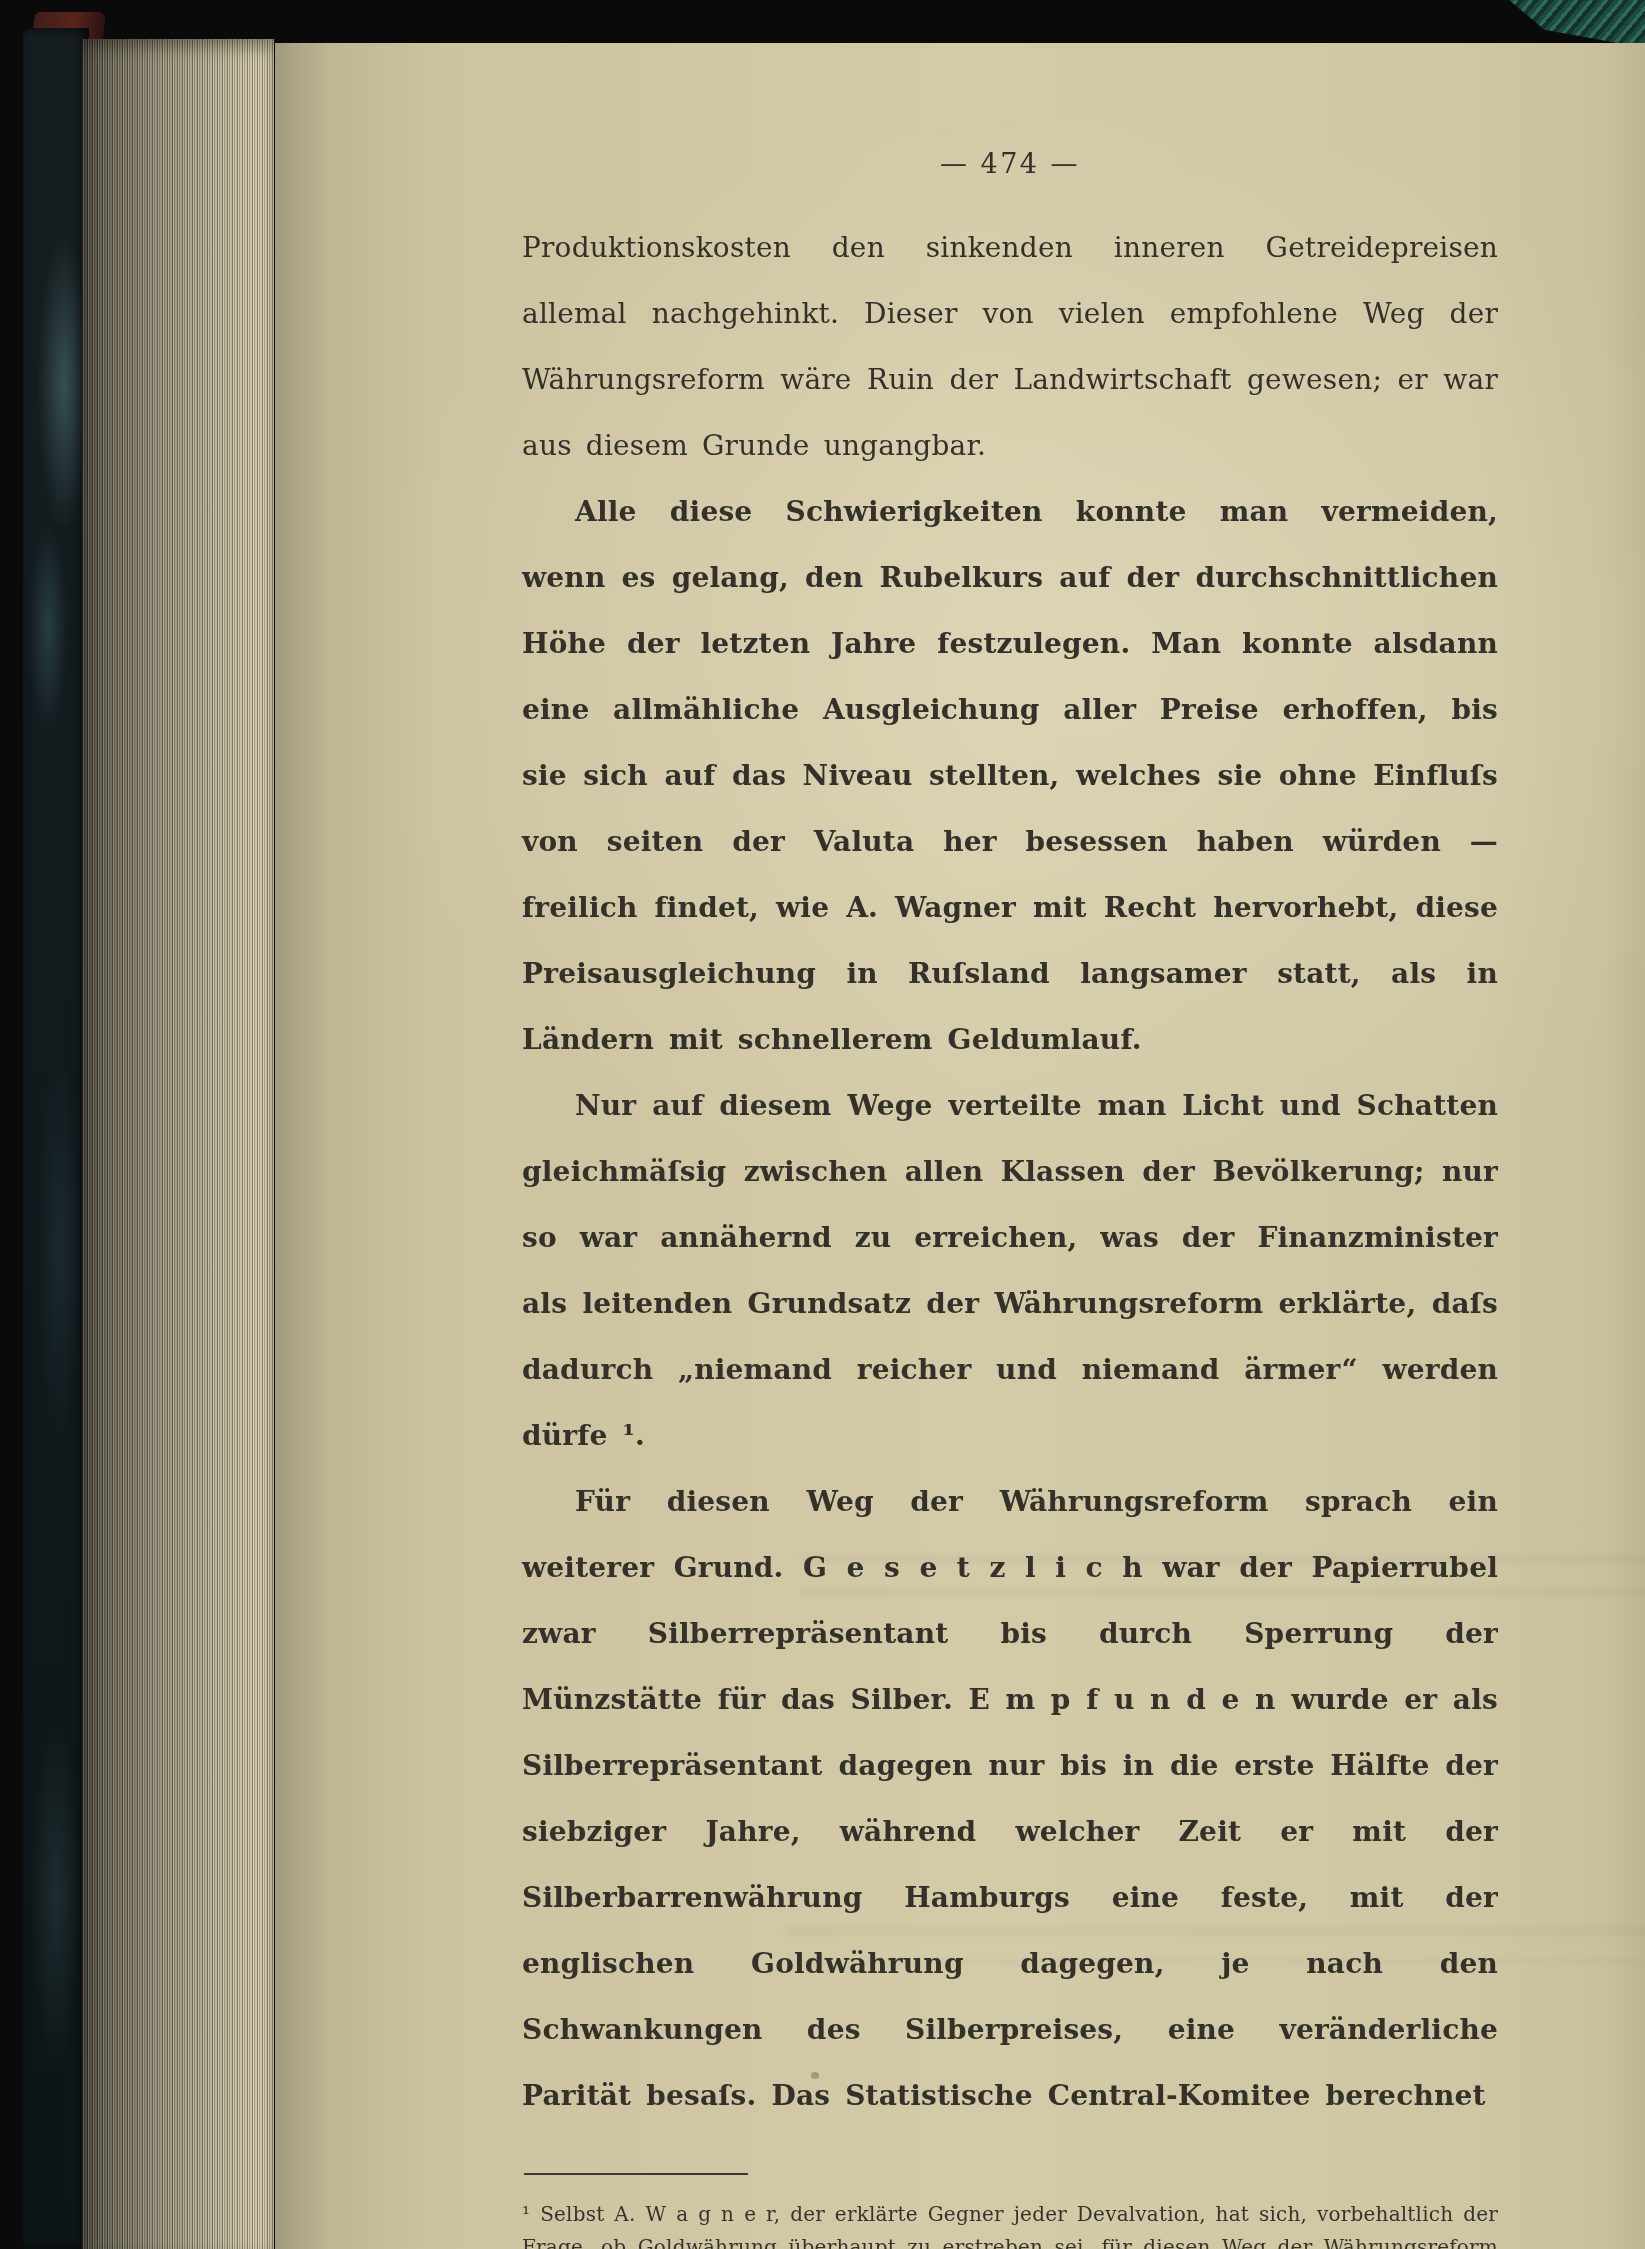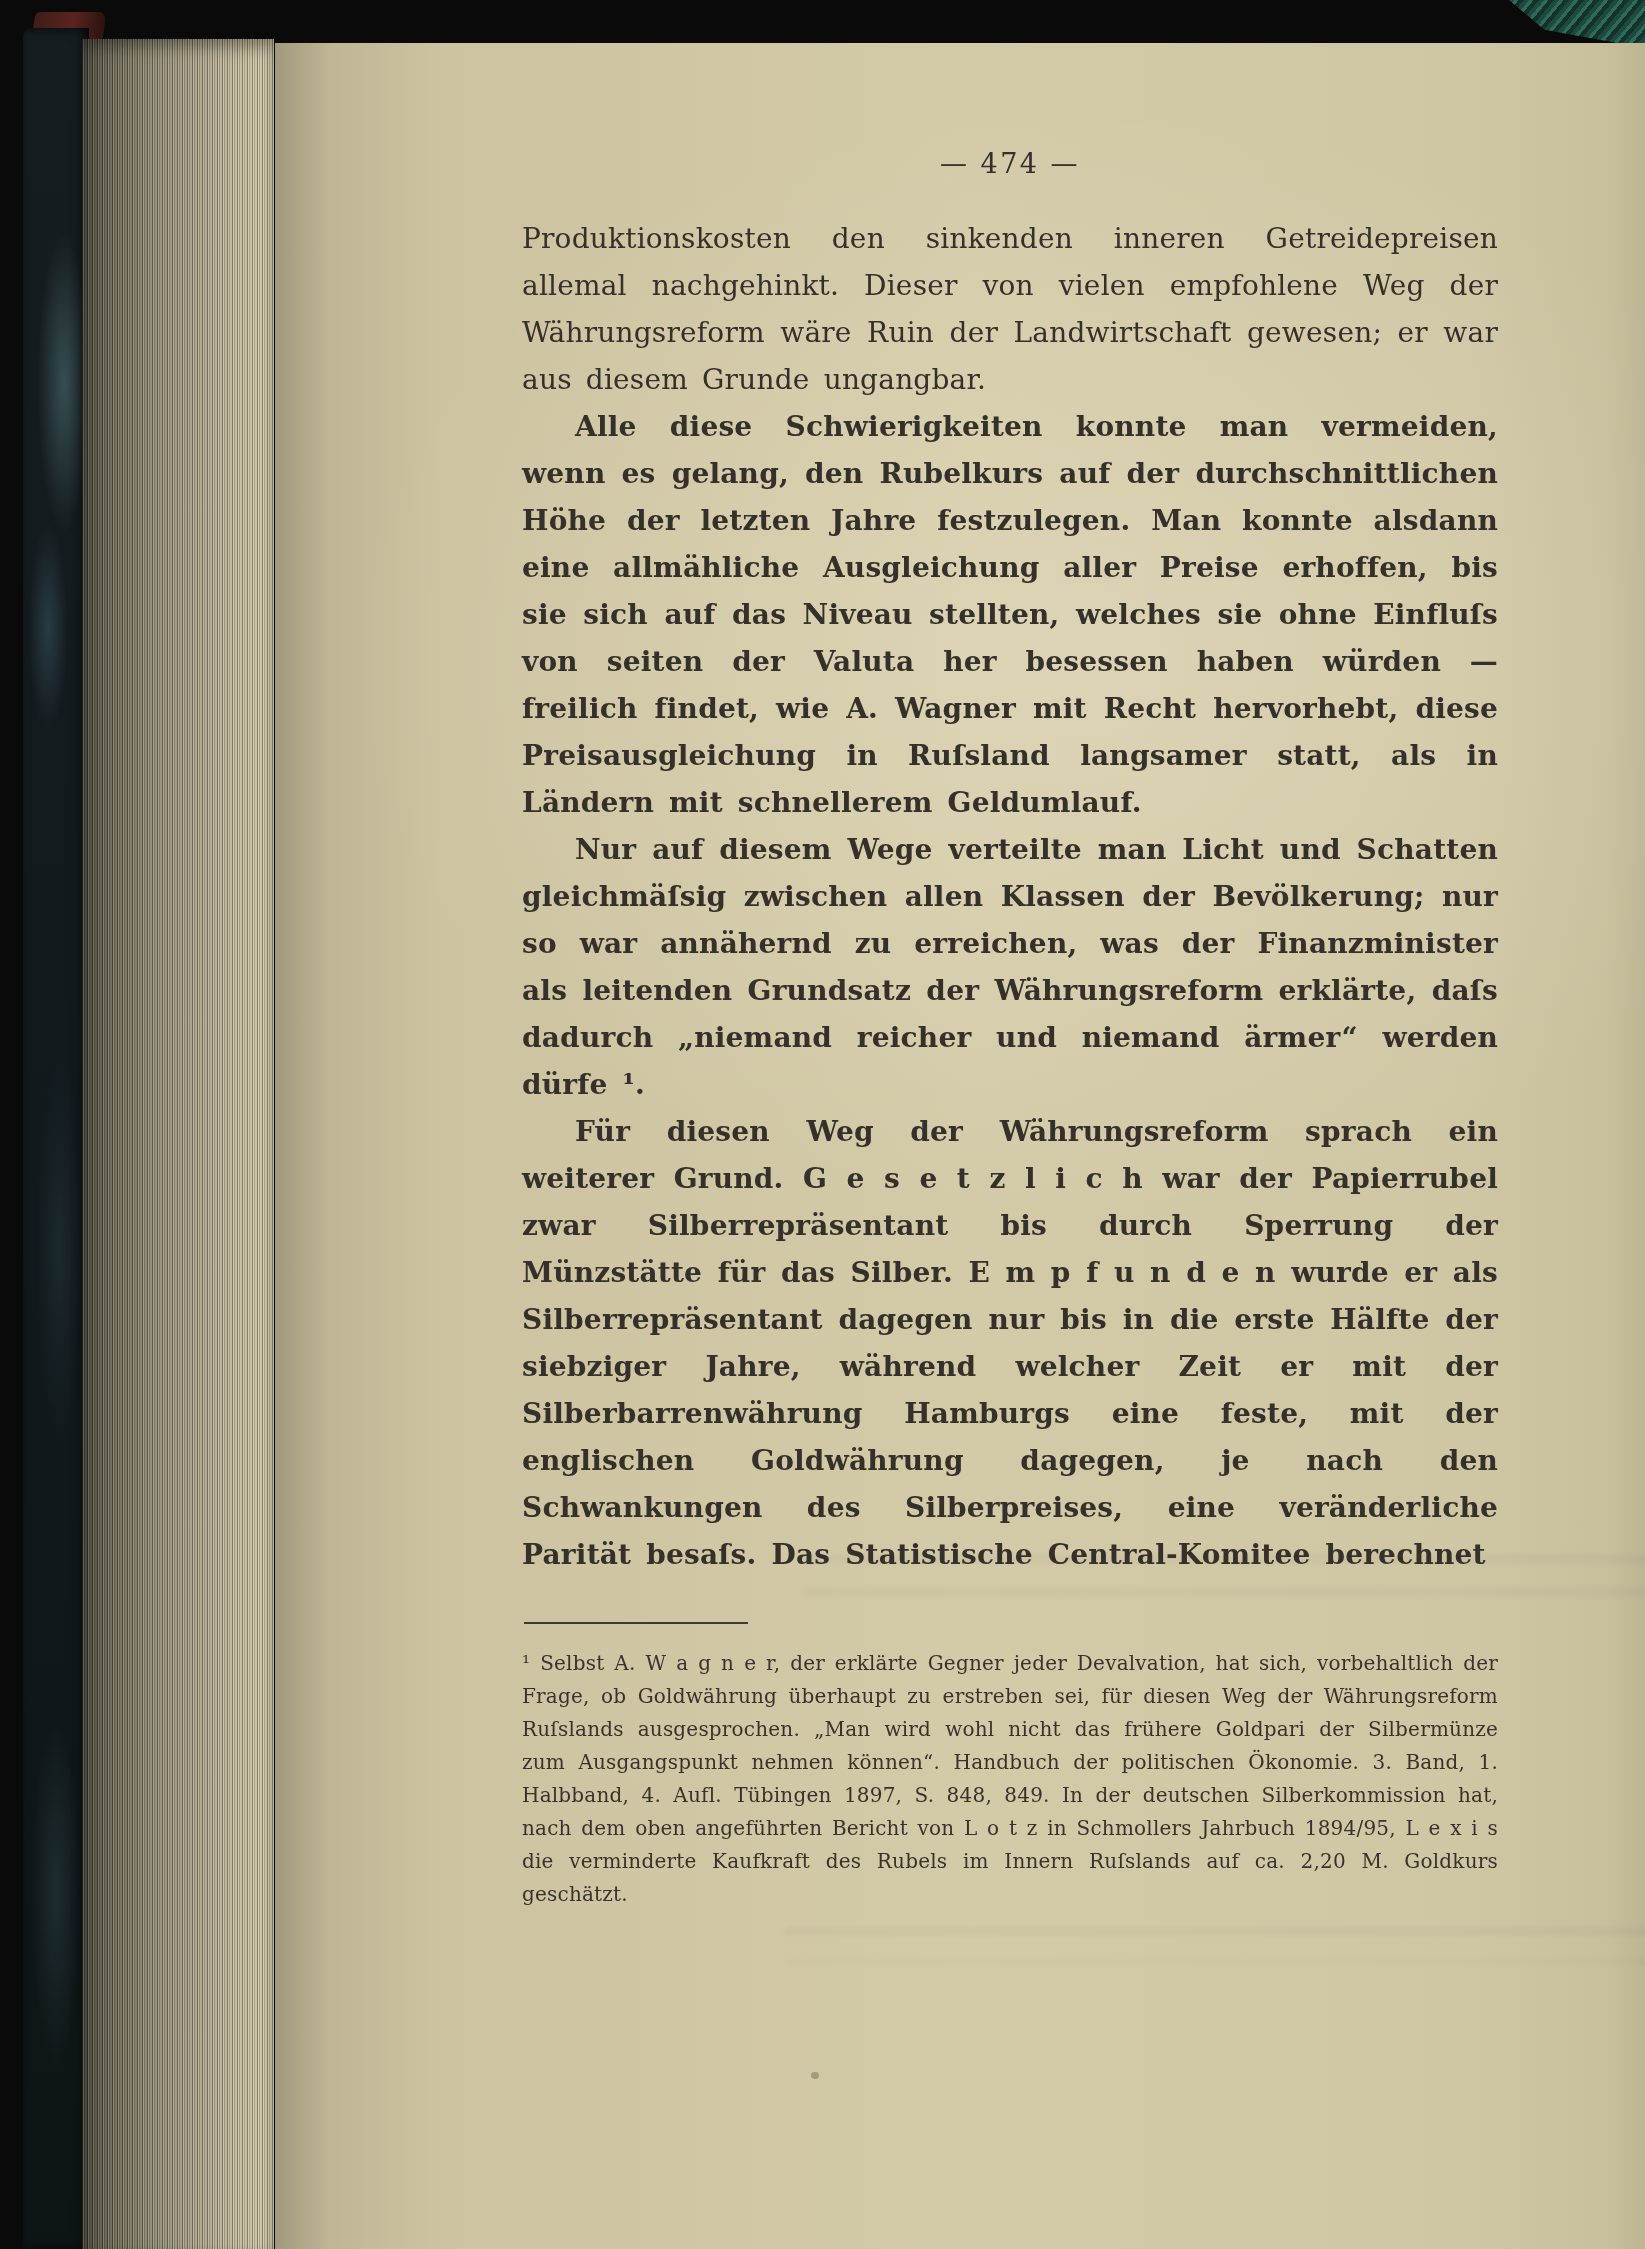--- a/index.html
+++ b/index.html
@@ -99,21 +99,21 @@
   .page-number {
     text-align: center;
     font-size: 27px;
     letter-spacing: 2.5px;
     margin: 0 0 36px 0;
   }
 
   p.body-par {
     margin: 0;
     font-size: 28px;
-    line-height: 47px;
+    line-height: 66px;
     text-align: justify;
     word-spacing: 5px;
     letter-spacing: 0.2px;
   }
   p.body-par.indent { text-indent: 53px; font-weight: bold; }
 
   .footnote-rule {
     width: 224px;
     height: 0;
     border-top: 2.5px solid #3d3931;

